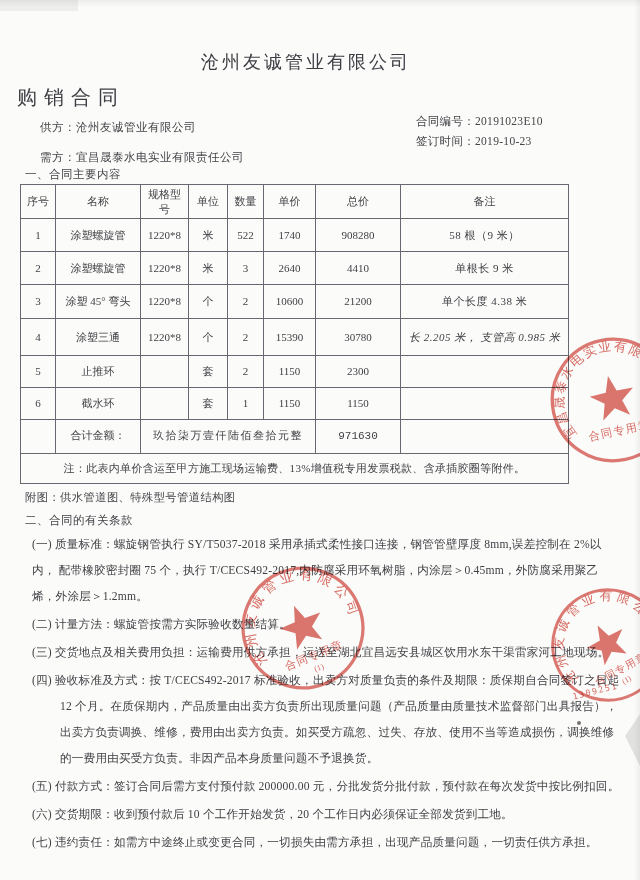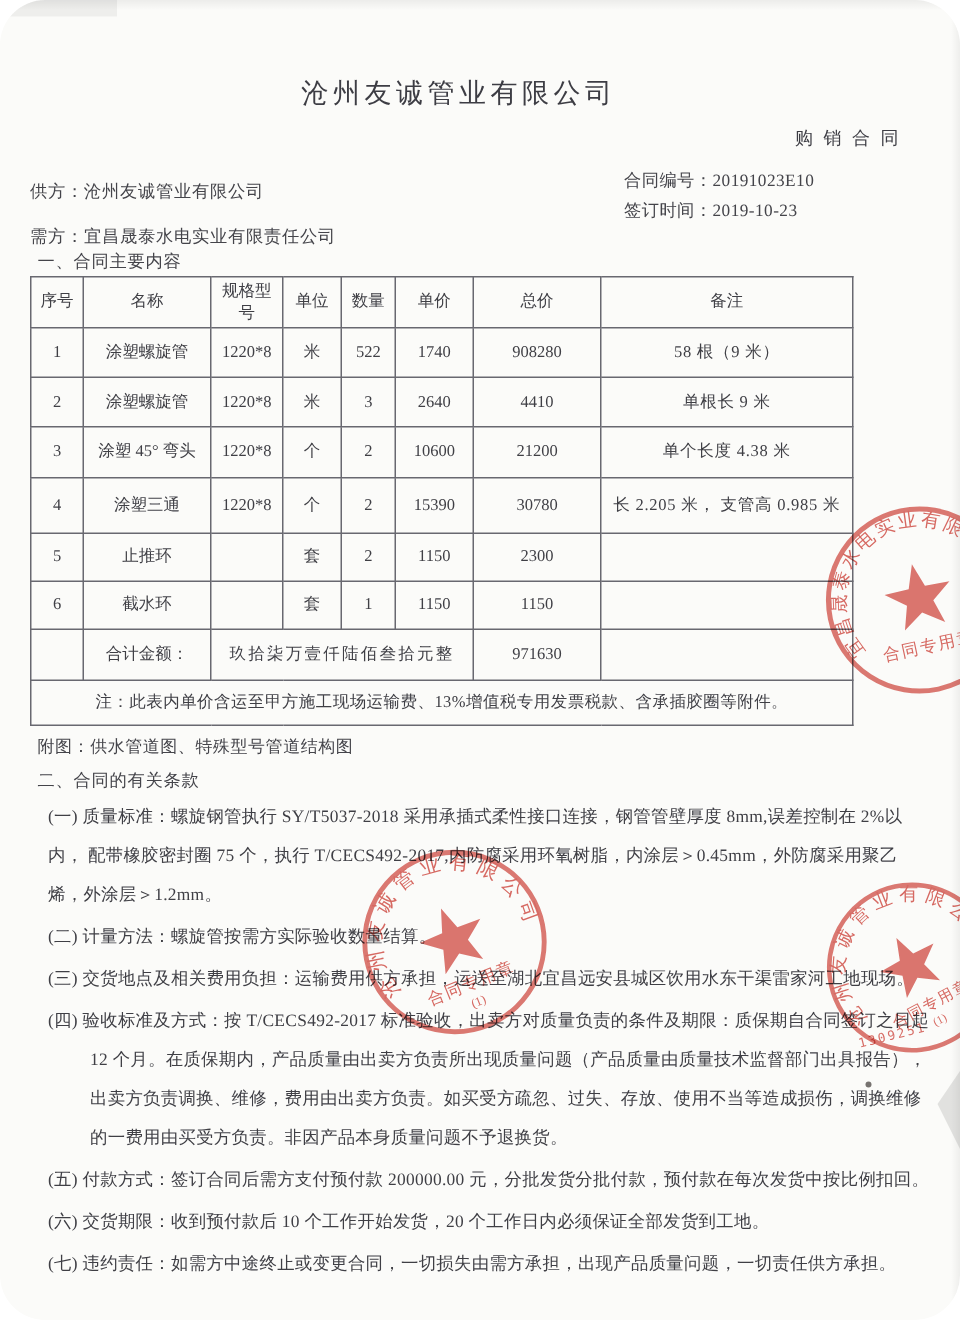--- a/index.html
+++ b/index.html
@@ -1,36 +1,35 @@
 <!DOCTYPE html>
 <html><head>
 <meta charset="utf-8">
 <style>
   html,body{margin:0;padding:0;}
   .page{
     position:relative; width:640px; height:880px; overflow:hidden;
     background:#fbfbf9;
     font-family:"Liberation Serif","DejaVu Serif",serif;
     color:#44444a;
-    border-radius:30px;
   }
   .scan-top{position:absolute;left:0;top:0;width:100%;height:7px;
     background:linear-gradient(180deg,rgba(0,0,0,.06),rgba(0,0,0,0));}
   .scan-top-left{position:absolute;left:0;top:0;width:78px;height:11px;background:rgba(0,0,0,.05);}
   .scan-right{position:absolute;right:0;top:0;width:6px;height:100%;
     background:linear-gradient(270deg,rgba(0,0,0,.05),rgba(0,0,0,0));}
   .fold-wedge{position:absolute;right:0;top:714px;width:0;height:0;
     border-top:22px solid transparent;border-bottom:30px solid transparent;
     border-right:15px solid rgba(0,0,0,.10);}
   .speck{position:absolute;left:577px;top:721px;width:4px;height:4px;border-radius:50%;background:#55504e;opacity:.8;}
 
   .abs{position:absolute;}
   .doc-company{left:0;top:50px;width:612px;text-align:center;font-size:18px;letter-spacing:3px;color:#3d3d44;}
-  .doc-title{left:0;top:84px;width:606px;text-align:right;font-size:12px;letter-spacing:7px;color:#3d3d44;}
-  .party{left:20px;font-size:11.5px;letter-spacing:.5px;}
+  .doc-title{left:0;top:84px;width:606px;text-align:left;font-size:20px;letter-spacing:7px;color:#3d3d44;padding-left:17px;}
+  .party{left:40px;font-size:11.5px;letter-spacing:.5px;}
   .supplier{top:120px;} .buyer{top:150px;}
   .signinfo{left:416px;top:112px;font-size:11.5px;line-height:19.5px;letter-spacing:.3px;}
   .sec-title{left:25px;font-size:11.5px;letter-spacing:.5px;}
   .sec1{top:167px;} .sec2{top:513px;}
 
   table.items{position:absolute;left:20px;top:184px;width:548px;border-collapse:collapse;table-layout:fixed;}
   table.items td{border:1px solid #686870;font-size:11px;text-align:center;vertical-align:middle;
     padding:1px 2px;color:#3f3f45;line-height:1.35;}
   table.items td.remark{letter-spacing:.5px;}
   td.notecell{text-align:left;font-size:10.8px;padding:4px 6px;letter-spacing:.3px;}
@@ -123,21 +122,21 @@
       <td class="remark">单个长度 4.38 米</td>
     </tr>
     <tr style="height:37px;">
       <td>4</td>
       <td>涂塑三通</td>
       <td>1220*8</td>
       <td>个</td>
       <td>2</td>
       <td>15390</td>
       <td>30780</td>
-      <td class="remark" style="padding:1px 2px;">长 2.205 米， 支管高 0.985 米</td>
+      <td class="remark" style="padding:1px 2px;font-style:italic;">长 2.205 米， 支管高 0.985 米</td>
     </tr>
     <tr style="height:32px;">
       <td>5</td>
       <td>止推环</td>
       <td></td>
       <td>套</td>
       <td>2</td>
       <td>1150</td>
       <td>2300</td>
       <td class="remark"></td>
@@ -145,21 +144,21 @@
     <tr style="height:32px;">
       <td>6</td>
       <td>截水环</td>
       <td></td>
       <td>套</td>
       <td>1</td>
       <td>1150</td>
       <td>1150</td>
       <td class="remark"></td>
     </tr>
-    <tr style="height:34px;">
+    <tr style="height:34px;font-family:Liberation Mono, monospace;">
       <td></td>
       <td>合计金额：</td>
       <td colspan="4" class="words">玖拾柒万壹仟陆佰叁拾元整</td>
       <td>971630</td>
       <td></td>
     </tr>
     <tr style="height:30px;">
       <td colspan="8" class="notecell">注：此表内单价含运至甲方施工现场运输费、13%增值税专用发票税款、含承插胶圈等附件。</td>
     </tr>
   </tbody>

